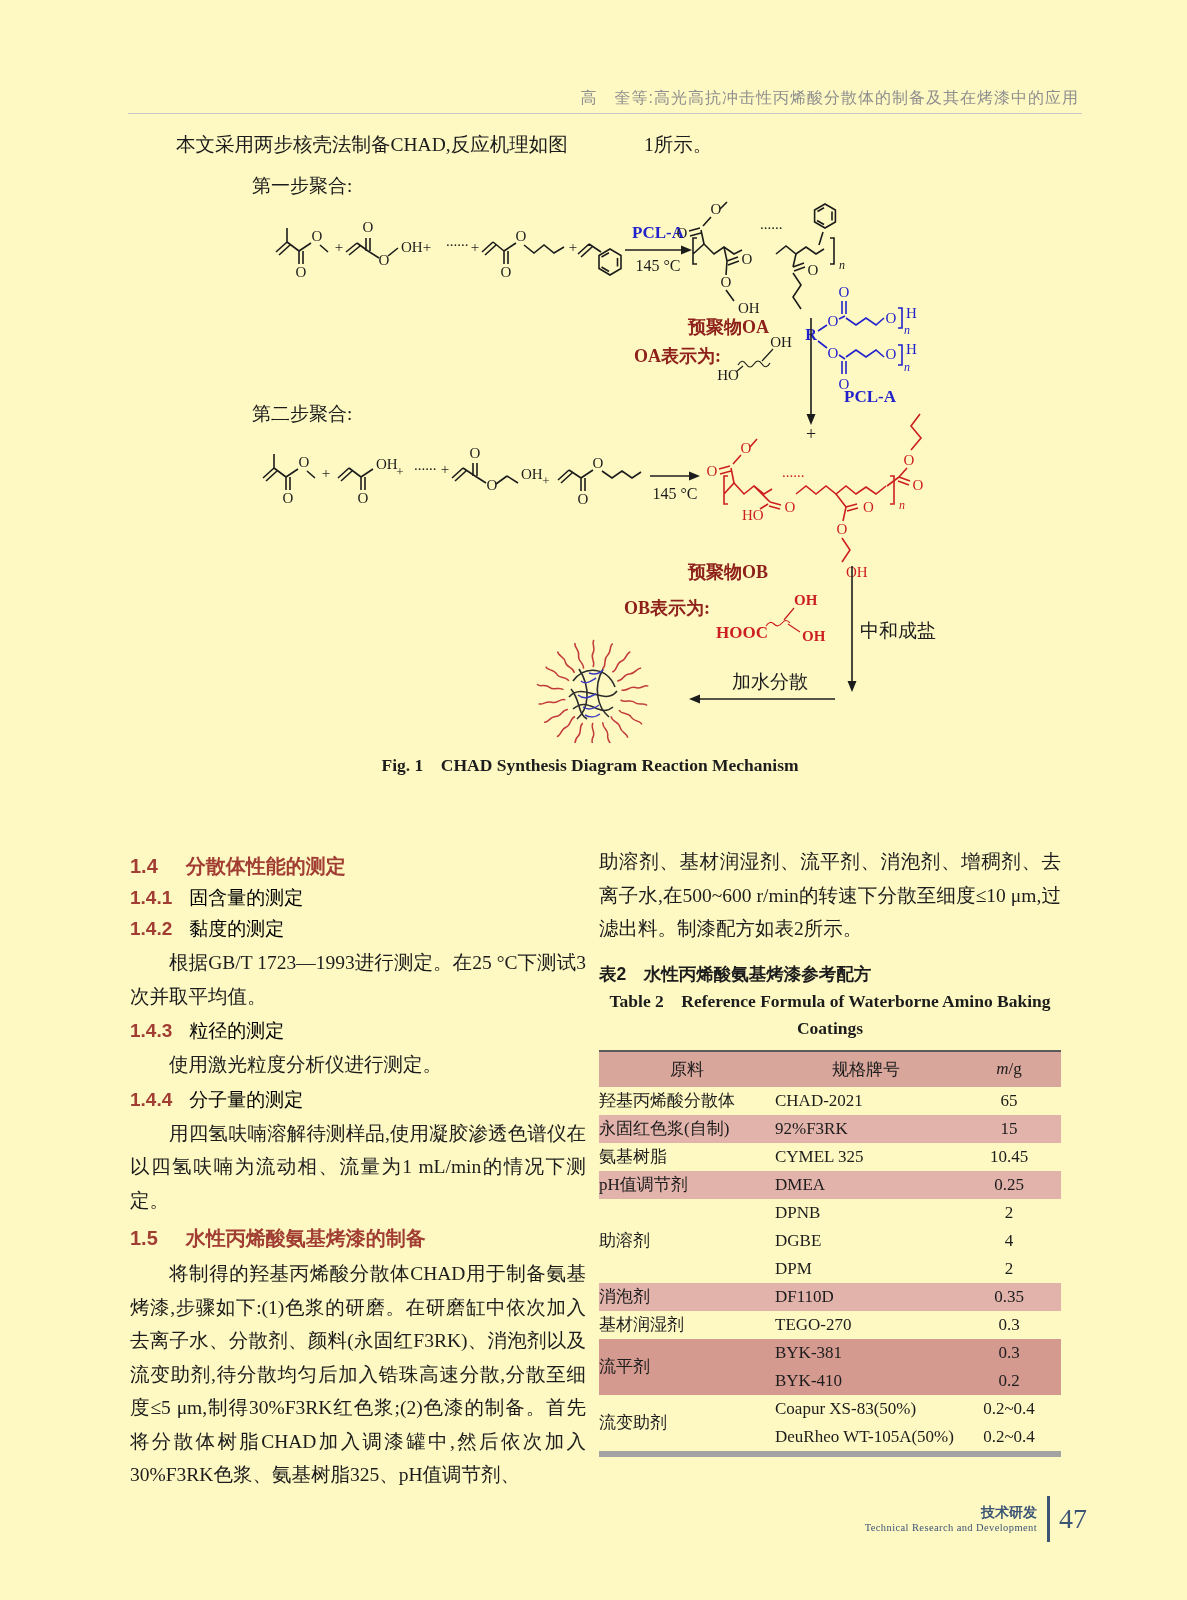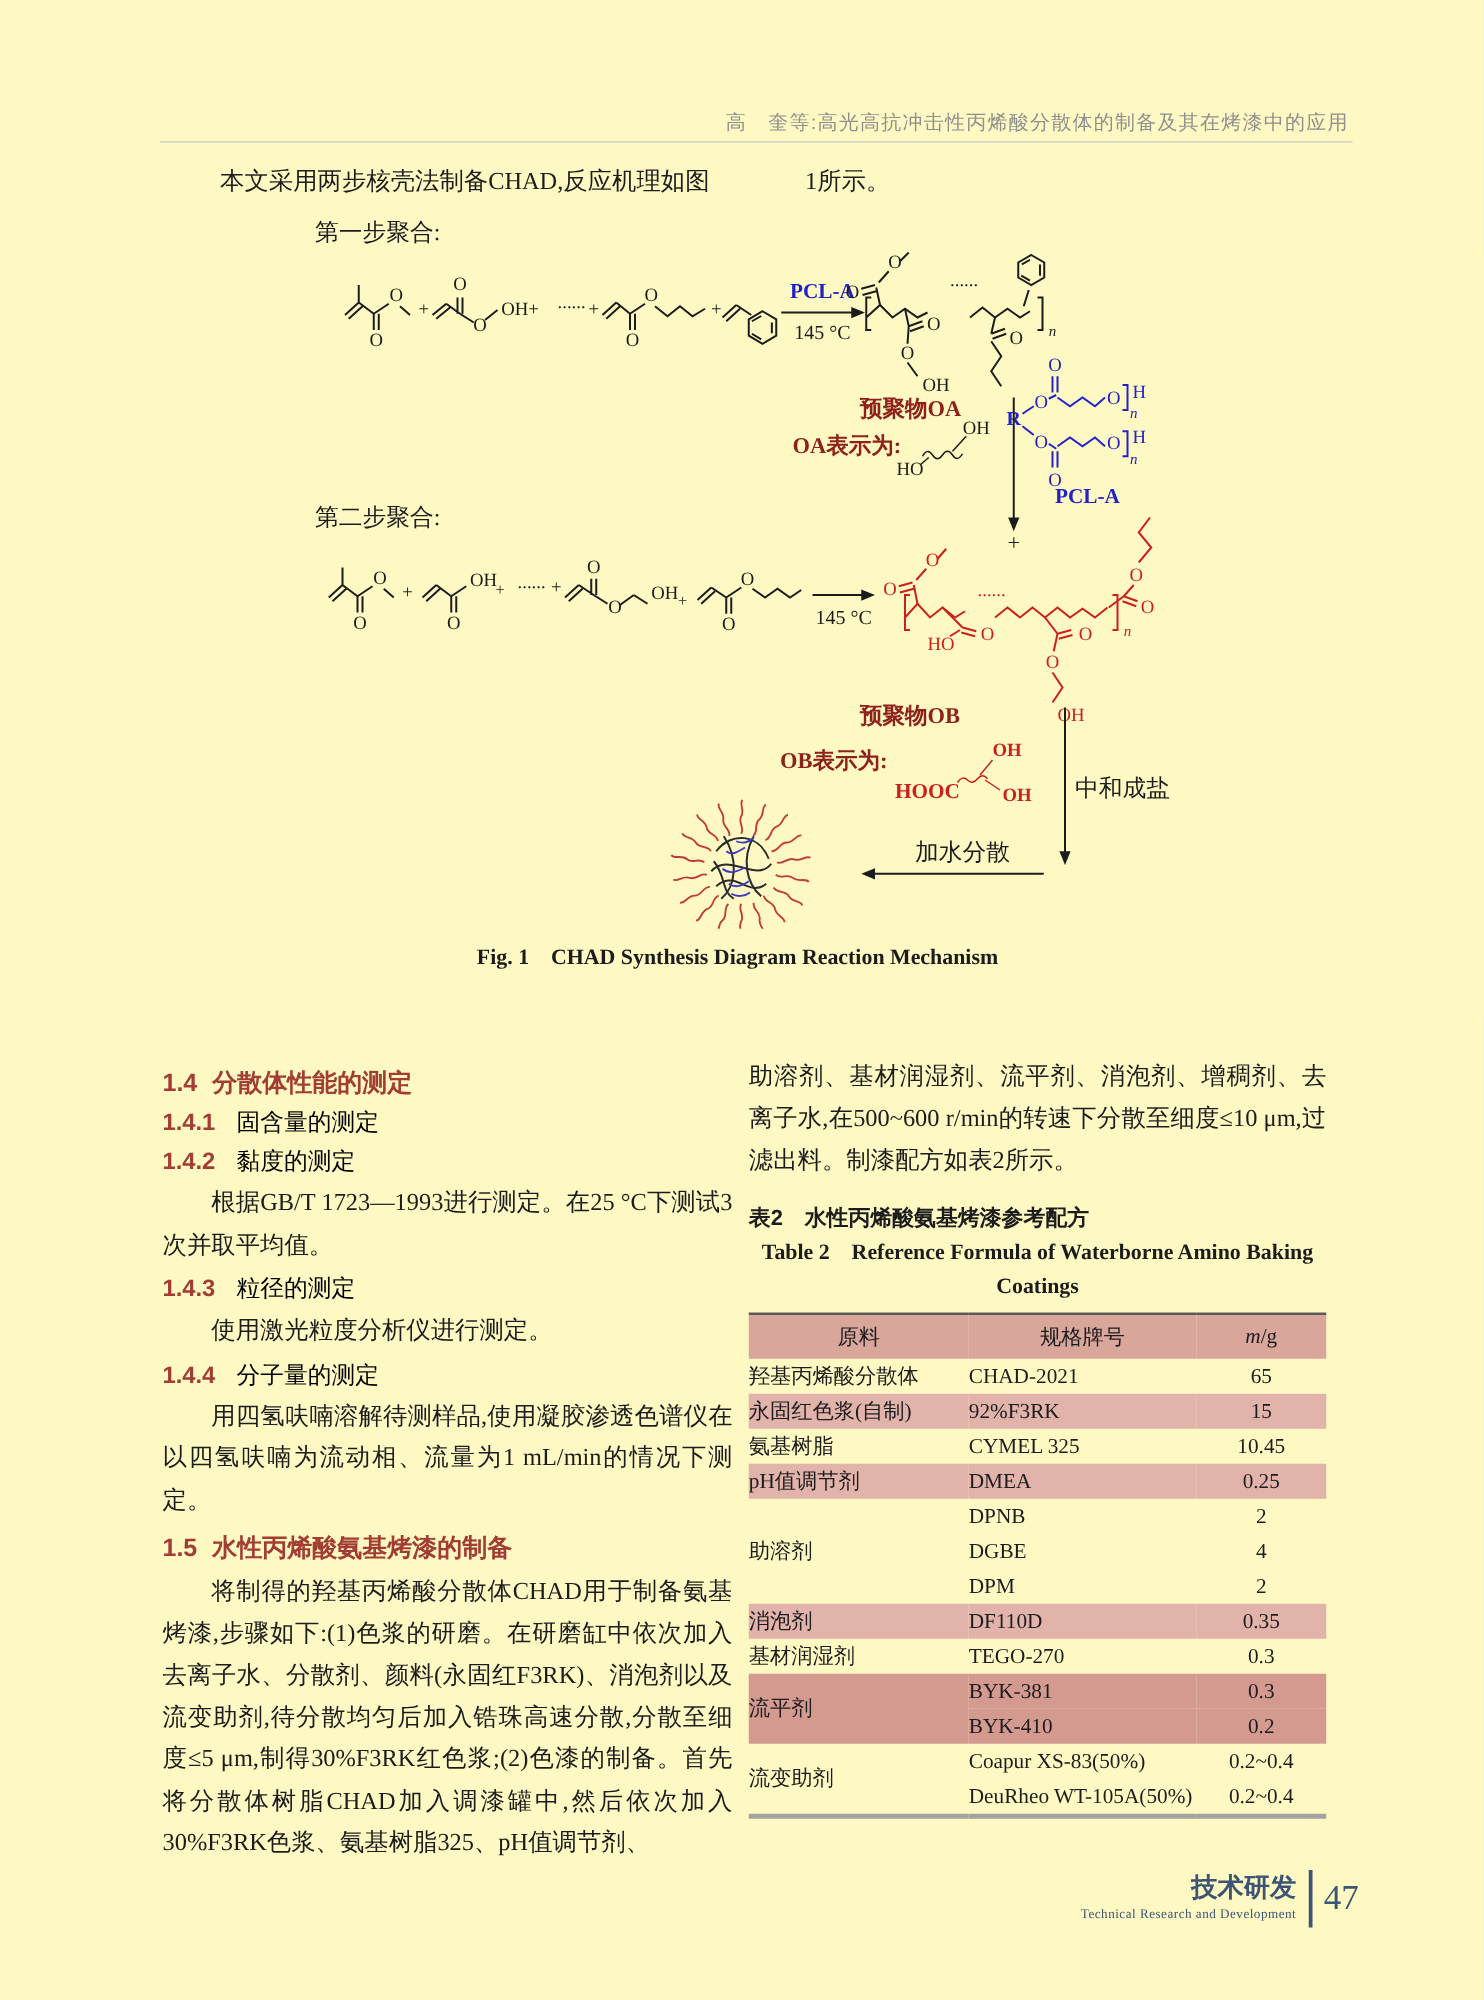--- a/index.html
+++ b/index.html
@@ -13,41 +13,41 @@
   .fig-svg{position:absolute;left:130px;top:168px;}
   .fig-caption{position:absolute;left:130px;top:748px;width:920px;text-align:center;font-weight:bold;}
   .cap-cn{font-family:"Liberation Sans","DejaVu Sans",sans-serif;font-size:17.5px;}
   .cap-en{font-size:17.5px;margin-top:5px;}
   .col-left{position:absolute;left:130px;top:845px;width:456px;}
   .col-right{position:absolute;left:599px;top:845px;width:462px;}
   p.body{font-size:19.5px;line-height:33.5px;text-align:justify;margin:0;}
   .indent{text-indent:2em;}
   h2.sec{font-family:"Liberation Sans","DejaVu Sans",sans-serif;font-size:20px;color:#a13d33;
          font-weight:bold;margin:8px 0 5px 0;}
-  h2.sec .num2{margin-right:12px;}
+  h2.sec .num2{margin-right:28px;}
   h3.sub{font-family:"Liberation Sans","DejaVu Sans",sans-serif;font-size:19px;font-weight:normal;
          color:#000;margin:5px 0 4px 0;}
   h3.sub .num{color:#a13d33;font-weight:bold;margin-right:17px;}
   .tbl-title-cn{font-family:"Liberation Sans","DejaVu Sans",sans-serif;font-weight:bold;font-size:17.5px;
          text-align:left;margin-top:16px;}
   .tbl-title-en{font-weight:bold;font-size:17.5px;text-align:center;line-height:1.55;margin-top:2px;}
   table.formula{width:462px;border-collapse:collapse;margin-top:8px;border-top:2px solid #5a5a5a;
-         border-bottom:4px solid #a3a3a3;font-size:17px;}
+         border-bottom:6px solid #a3a3a3;font-size:17px;}
   table.formula th{background:#d9a69c;font-weight:normal;height:33px;text-align:center;}
   table.formula td{height:28px;padding:0;}
   td.c1{text-align:left;padding-left:26px;}
   .c2{text-align:left;}
   .c3{text-align:center;}
   tr.pink td{background:#e2b3ab;}
   tr.dpink td{background:#d49a90;}
   td.bg-dpink{background:#d49a90;}
   .it{font-style:italic;}
   .footer{position:absolute;top:1496px;right:100px;display:flex;align-items:center;}
   .f-text{text-align:right;color:#3c5575;}
-  .f-cn{font-family:Liberation Mono, monospace;font-weight:bold;font-size:21px;line-height:1.15;}
+  .f-cn{font-family:Liberation Mono, monospace;font-weight:bold;font-size:14px;line-height:1.15;}
   .f-en{font-size:10.5px;letter-spacing:0.4px;}
   .f-bar{width:3px;height:46px;background:#3c5575;margin:0 9px 0 10px;}
   .f-num{font-size:28px;color:#3c5575;}
   
   .fig-svg text{font-family:"Liberation Serif","DejaVu Serif",serif;fill:#1c1c1c;}
   .fig-svg .struct{stroke:#1c1c1c;stroke-width:1.6;fill:none;}
   .fig-svg .rstruct{stroke:#cc1f1f;stroke-width:1.6;fill:none;}
   .fig-svg .bstruct{stroke:#2222cc;stroke-width:1.6;fill:none;}
   .fig-svg .atom{font-size:15px;text-anchor:middle;}
   .fig-svg .ratom{font-size:15px;text-anchor:middle;fill:#cc1f1f;}

